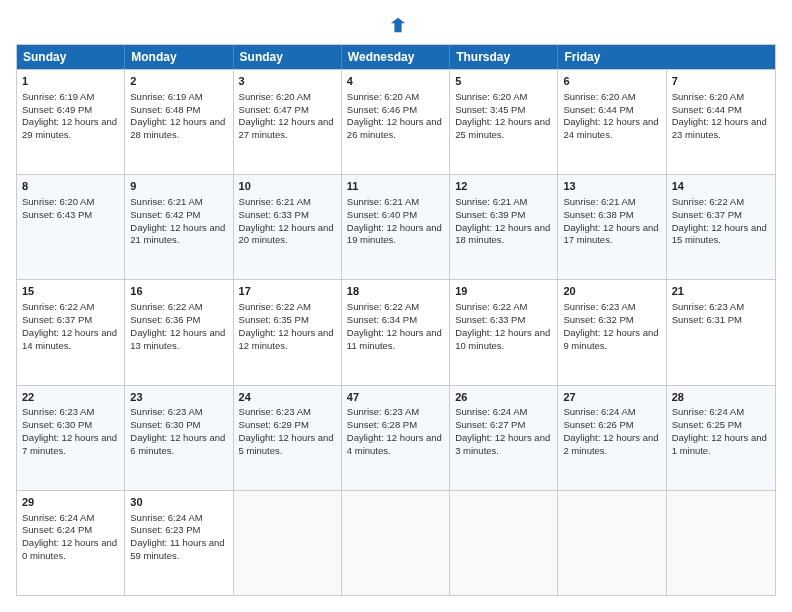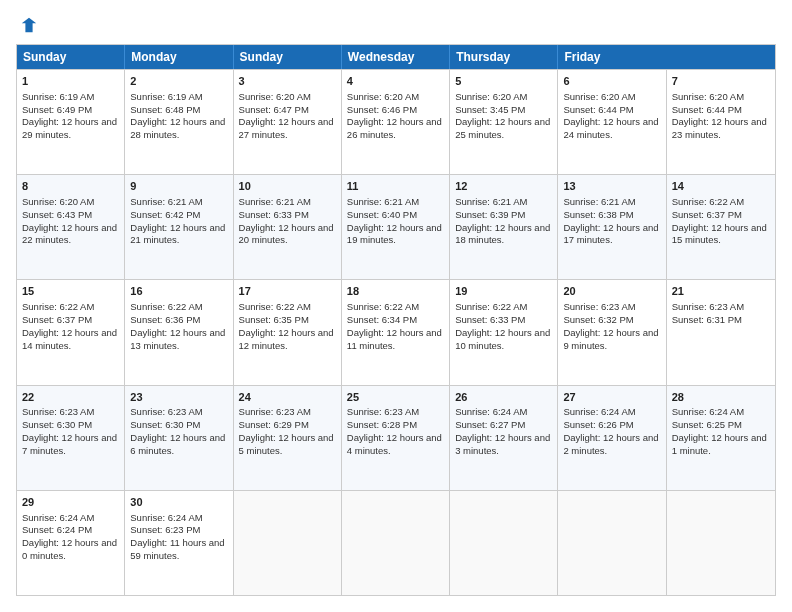--- a/index.html
+++ b/index.html
@@ -9,20 +9,21 @@
       width: 792px;
       height: 612px;
       overflow: hidden;
     }
     .page {
       width: 792px;
       height: 612px;
       padding: 16px;
       display: flex;
       flex-direction: column;
+      align-items: center;
     }
     .header {
       display: flex;
       justify-content: space-between;
       align-items: flex-start;
       margin-bottom: 10px;
     }
     .logo {
       display: flex;
       flex-direction: column;
@@ -144,42 +145,42 @@
     <div class="cal-row">
           <div class="cal-cell"><span class="day-num">1</span><span>Sunrise: 6:19 AM</span><br><span>Sunset: 6:49 PM</span><br><span>Daylight: 12 hours and 29 minutes.</span></div>
           <div class="cal-cell"><span class="day-num">2</span><span>Sunrise: 6:19 AM</span><br><span>Sunset: 6:48 PM</span><br><span>Daylight: 12 hours and 28 minutes.</span></div>
           <div class="cal-cell"><span class="day-num">3</span><span>Sunrise: 6:20 AM</span><br><span>Sunset: 6:47 PM</span><br><span>Daylight: 12 hours and 27 minutes.</span></div>
           <div class="cal-cell"><span class="day-num">4</span><span>Sunrise: 6:20 AM</span><br><span>Sunset: 6:46 PM</span><br><span>Daylight: 12 hours and 26 minutes.</span></div>
           <div class="cal-cell"><span class="day-num">5</span><span>Sunrise: 6:20 AM</span><br><span>Sunset: 3:45 PM</span><br><span>Daylight: 12 hours and 25 minutes.</span></div>
           <div class="cal-cell"><span class="day-num">6</span><span>Sunrise: 6:20 AM</span><br><span>Sunset: 6:44 PM</span><br><span>Daylight: 12 hours and 24 minutes.</span></div>
           <div class="cal-cell"><span class="day-num">7</span><span>Sunrise: 6:20 AM</span><br><span>Sunset: 6:44 PM</span><br><span>Daylight: 12 hours and 23 minutes.</span></div>
         </div>
         <div class="cal-row">
-          <div class="cal-cell"><span class="day-num">8</span><span>Sunrise: 6:20 AM</span><br><span>Sunset: 6:43 PM</span><br><span>Daylight: 12 hours and 22 minutes.</span></div>
+          <div class="cal-cell"><span class="day-num">8</span><span>Sunrise: 6:20 AM</span><br><span>Sunset: 6:43 PM</span><br></div>
           <div class="cal-cell"><span class="day-num">9</span><span>Sunrise: 6:21 AM</span><br><span>Sunset: 6:42 PM</span><br><span>Daylight: 12 hours and 21 minutes.</span></div>
           <div class="cal-cell"><span class="day-num">10</span><span>Sunrise: 6:21 AM</span><br><span>Sunset: 6:33 PM</span><br><span>Daylight: 12 hours and 20 minutes.</span></div>
           <div class="cal-cell"><span class="day-num">11</span><span>Sunrise: 6:21 AM</span><br><span>Sunset: 6:40 PM</span><br><span>Daylight: 12 hours and 19 minutes.</span></div>
           <div class="cal-cell"><span class="day-num">12</span><span>Sunrise: 6:21 AM</span><br><span>Sunset: 6:39 PM</span><br><span>Daylight: 12 hours and 18 minutes.</span></div>
           <div class="cal-cell"><span class="day-num">13</span><span>Sunrise: 6:21 AM</span><br><span>Sunset: 6:38 PM</span><br><span>Daylight: 12 hours and 17 minutes.</span></div>
           <div class="cal-cell"><span class="day-num">14</span><span>Sunrise: 6:22 AM</span><br><span>Sunset: 6:37 PM</span><br><span>Daylight: 12 hours and 15 minutes.</span></div>
         </div>
         <div class="cal-row">
           <div class="cal-cell"><span class="day-num">15</span><span>Sunrise: 6:22 AM</span><br><span>Sunset: 6:37 PM</span><br><span>Daylight: 12 hours and 14 minutes.</span></div>
           <div class="cal-cell"><span class="day-num">16</span><span>Sunrise: 6:22 AM</span><br><span>Sunset: 6:36 PM</span><br><span>Daylight: 12 hours and 13 minutes.</span></div>
           <div class="cal-cell"><span class="day-num">17</span><span>Sunrise: 6:22 AM</span><br><span>Sunset: 6:35 PM</span><br><span>Daylight: 12 hours and 12 minutes.</span></div>
           <div class="cal-cell"><span class="day-num">18</span><span>Sunrise: 6:22 AM</span><br><span>Sunset: 6:34 PM</span><br><span>Daylight: 12 hours and 11 minutes.</span></div>
           <div class="cal-cell"><span class="day-num">19</span><span>Sunrise: 6:22 AM</span><br><span>Sunset: 6:33 PM</span><br><span>Daylight: 12 hours and 10 minutes.</span></div>
           <div class="cal-cell"><span class="day-num">20</span><span>Sunrise: 6:23 AM</span><br><span>Sunset: 6:32 PM</span><br><span>Daylight: 12 hours and 9 minutes.</span></div>
           <div class="cal-cell"><span class="day-num">21</span><span>Sunrise: 6:23 AM</span><br><span>Sunset: 6:31 PM</span><br></div>
         </div>
         <div class="cal-row">
           <div class="cal-cell"><span class="day-num">22</span><span>Sunrise: 6:23 AM</span><br><span>Sunset: 6:30 PM</span><br><span>Daylight: 12 hours and 7 minutes.</span></div>
           <div class="cal-cell"><span class="day-num">23</span><span>Sunrise: 6:23 AM</span><br><span>Sunset: 6:30 PM</span><br><span>Daylight: 12 hours and 6 minutes.</span></div>
           <div class="cal-cell"><span class="day-num">24</span><span>Sunrise: 6:23 AM</span><br><span>Sunset: 6:29 PM</span><br><span>Daylight: 12 hours and 5 minutes.</span></div>
-          <div class="cal-cell"><span class="day-num">25</span><span>Sunrise: 6:23 AM</span><br><span>Sunset: 6:28 PM</span><br><span>Daylight: 12 hours and 4 minutes.</span></div>
+          <div class="cal-cell"><span class="day-num">47</span><span>Sunrise: 6:23 AM</span><br><span>Sunset: 6:28 PM</span><br><span>Daylight: 12 hours and 4 minutes.</span></div>
           <div class="cal-cell"><span class="day-num">26</span><span>Sunrise: 6:24 AM</span><br><span>Sunset: 6:27 PM</span><br><span>Daylight: 12 hours and 3 minutes.</span></div>
           <div class="cal-cell"><span class="day-num">27</span><span>Sunrise: 6:24 AM</span><br><span>Sunset: 6:26 PM</span><br><span>Daylight: 12 hours and 2 minutes.</span></div>
           <div class="cal-cell"><span class="day-num">28</span><span>Sunrise: 6:24 AM</span><br><span>Sunset: 6:25 PM</span><br><span>Daylight: 12 hours and 1 minute.</span></div>
         </div>
         <div class="cal-row">
           <div class="cal-cell"><span class="day-num">29</span><span>Sunrise: 6:24 AM</span><br><span>Sunset: 6:24 PM</span><br><span>Daylight: 12 hours and 0 minutes.</span></div>
           <div class="cal-cell"><span class="day-num">30</span><span>Sunrise: 6:24 AM</span><br><span>Sunset: 6:23 PM</span><br><span>Daylight: 11 hours and 59 minutes.</span></div>
           <div class="cal-cell empty"></div>
           <div class="cal-cell empty"></div>
           <div class="cal-cell empty"></div>

